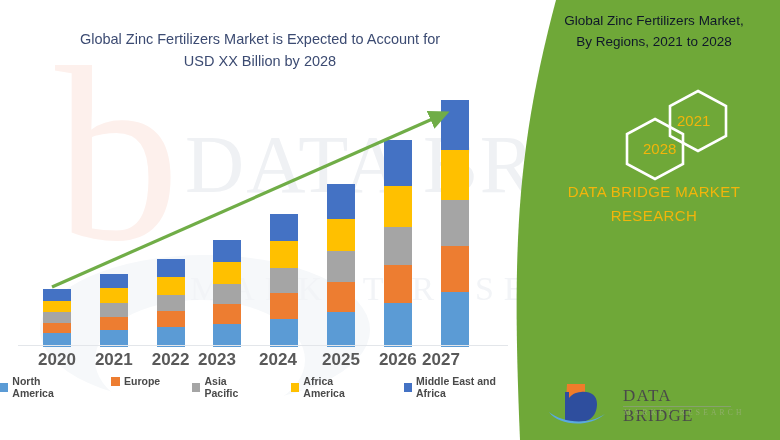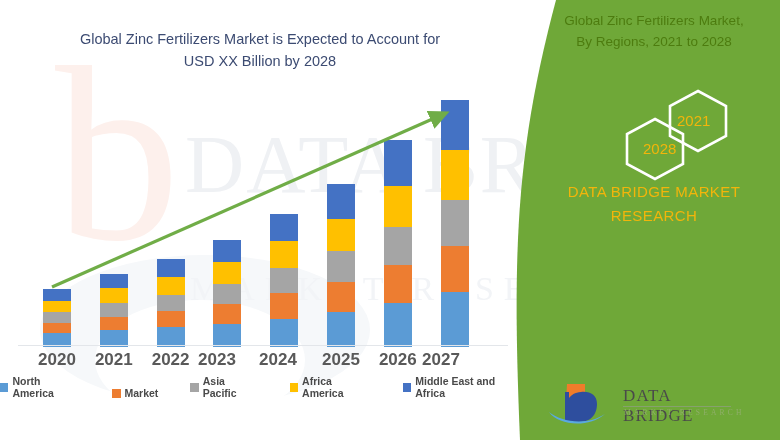--- a/index.html
+++ b/index.html
@@ -31,31 +31,31 @@
   .axisline{position:absolute;left:18px;top:345px;width:490px;height:1px;background:#e3e6ea;}
 
   .bar{position:absolute;bottom:0;width:28px;}
   .seg{width:100%;display:block;}
 
   .xlabels{position:absolute;left:0;top:350px;width:520px;height:20px;}
   .xlab{position:absolute;width:60px;text-align:center;font-size:17px;
         font-weight:bold;color:#595959;}
 
   .legend{position:absolute;left:0;top:375px;width:520px;
-          display:flex;justify-content:center;align-items:flex-end;gap:32px;}
+          display:flex;justify-content:center;align-items:flex-start;gap:32px;}
   .lg{display:flex;align-items:center;gap:4px;font-size:10.5px;font-weight:bold;color:#4a4a4a;}
   .lgsw{width:9px;height:9px;display:inline-block;}
 
   .arrow{position:absolute;left:0;top:0;width:520px;height:350px;pointer-events:none;}
 
   
   .greenwrap{position:absolute;left:0;top:0;width:780px;height:440px;pointer-events:none;}
   .gcontent{position:absolute;left:520px;top:0;width:260px;height:440px;}
   .gtitle{position:absolute;left:18px;top:10px;width:232px;text-align:center;
-          color:#4d7c0f;font-size:13.5px;line-height:21px;}
+          color:#0f172a;font-size:13.5px;line-height:21px;}
   .hexes{position:absolute;left:30px;top:85px;width:200px;height:100px;}
   .hexlabel{position:absolute;color:#f2b50b;font-size:15px;font-weight:400;}
   .dbmr{position:absolute;left:10px;top:180px;width:248px;text-align:center;
         color:#f2b50b;font-size:15px;line-height:24px;letter-spacing:.4px;}
 
   .logo{position:absolute;left:545px;top:382px;width:200px;height:48px;}
   .logotext{position:absolute;left:78px;top:4px;color:#4a4a4a;
             font-family:"Liberation Serif",serif;font-size:17px;letter-spacing:1.2px;}
   .logosub{position:absolute;left:79px;top:26px;color:#8fae6a;
             font-family:"Liberation Serif",serif;font-size:7.5px;letter-spacing:3.2px;}
@@ -157,21 +157,21 @@
       <div class="xlab" style="left: 411px;">2027</div>
     </div>
 
   <div class="legend" id="legend">
       <div class="lg">
         <span class="lgsw" style="background: rgb(91, 155, 213);"></span>
         <span>North America</span>
       </div>
       <div class="lg">
         <span class="lgsw" style="background: rgb(237, 125, 49);"></span>
-        <span>Market</span>
+        <span>Europe</span>
       </div>
       <div class="lg">
         <span class="lgsw" style="background: rgb(165, 165, 165);"></span>
         <span>Asia Pacific</span>
       </div>
       <div class="lg">
         <span class="lgsw" style="background: rgb(255, 192, 0);"></span>
         <span>Africa America</span>
       </div>
       <div class="lg">

